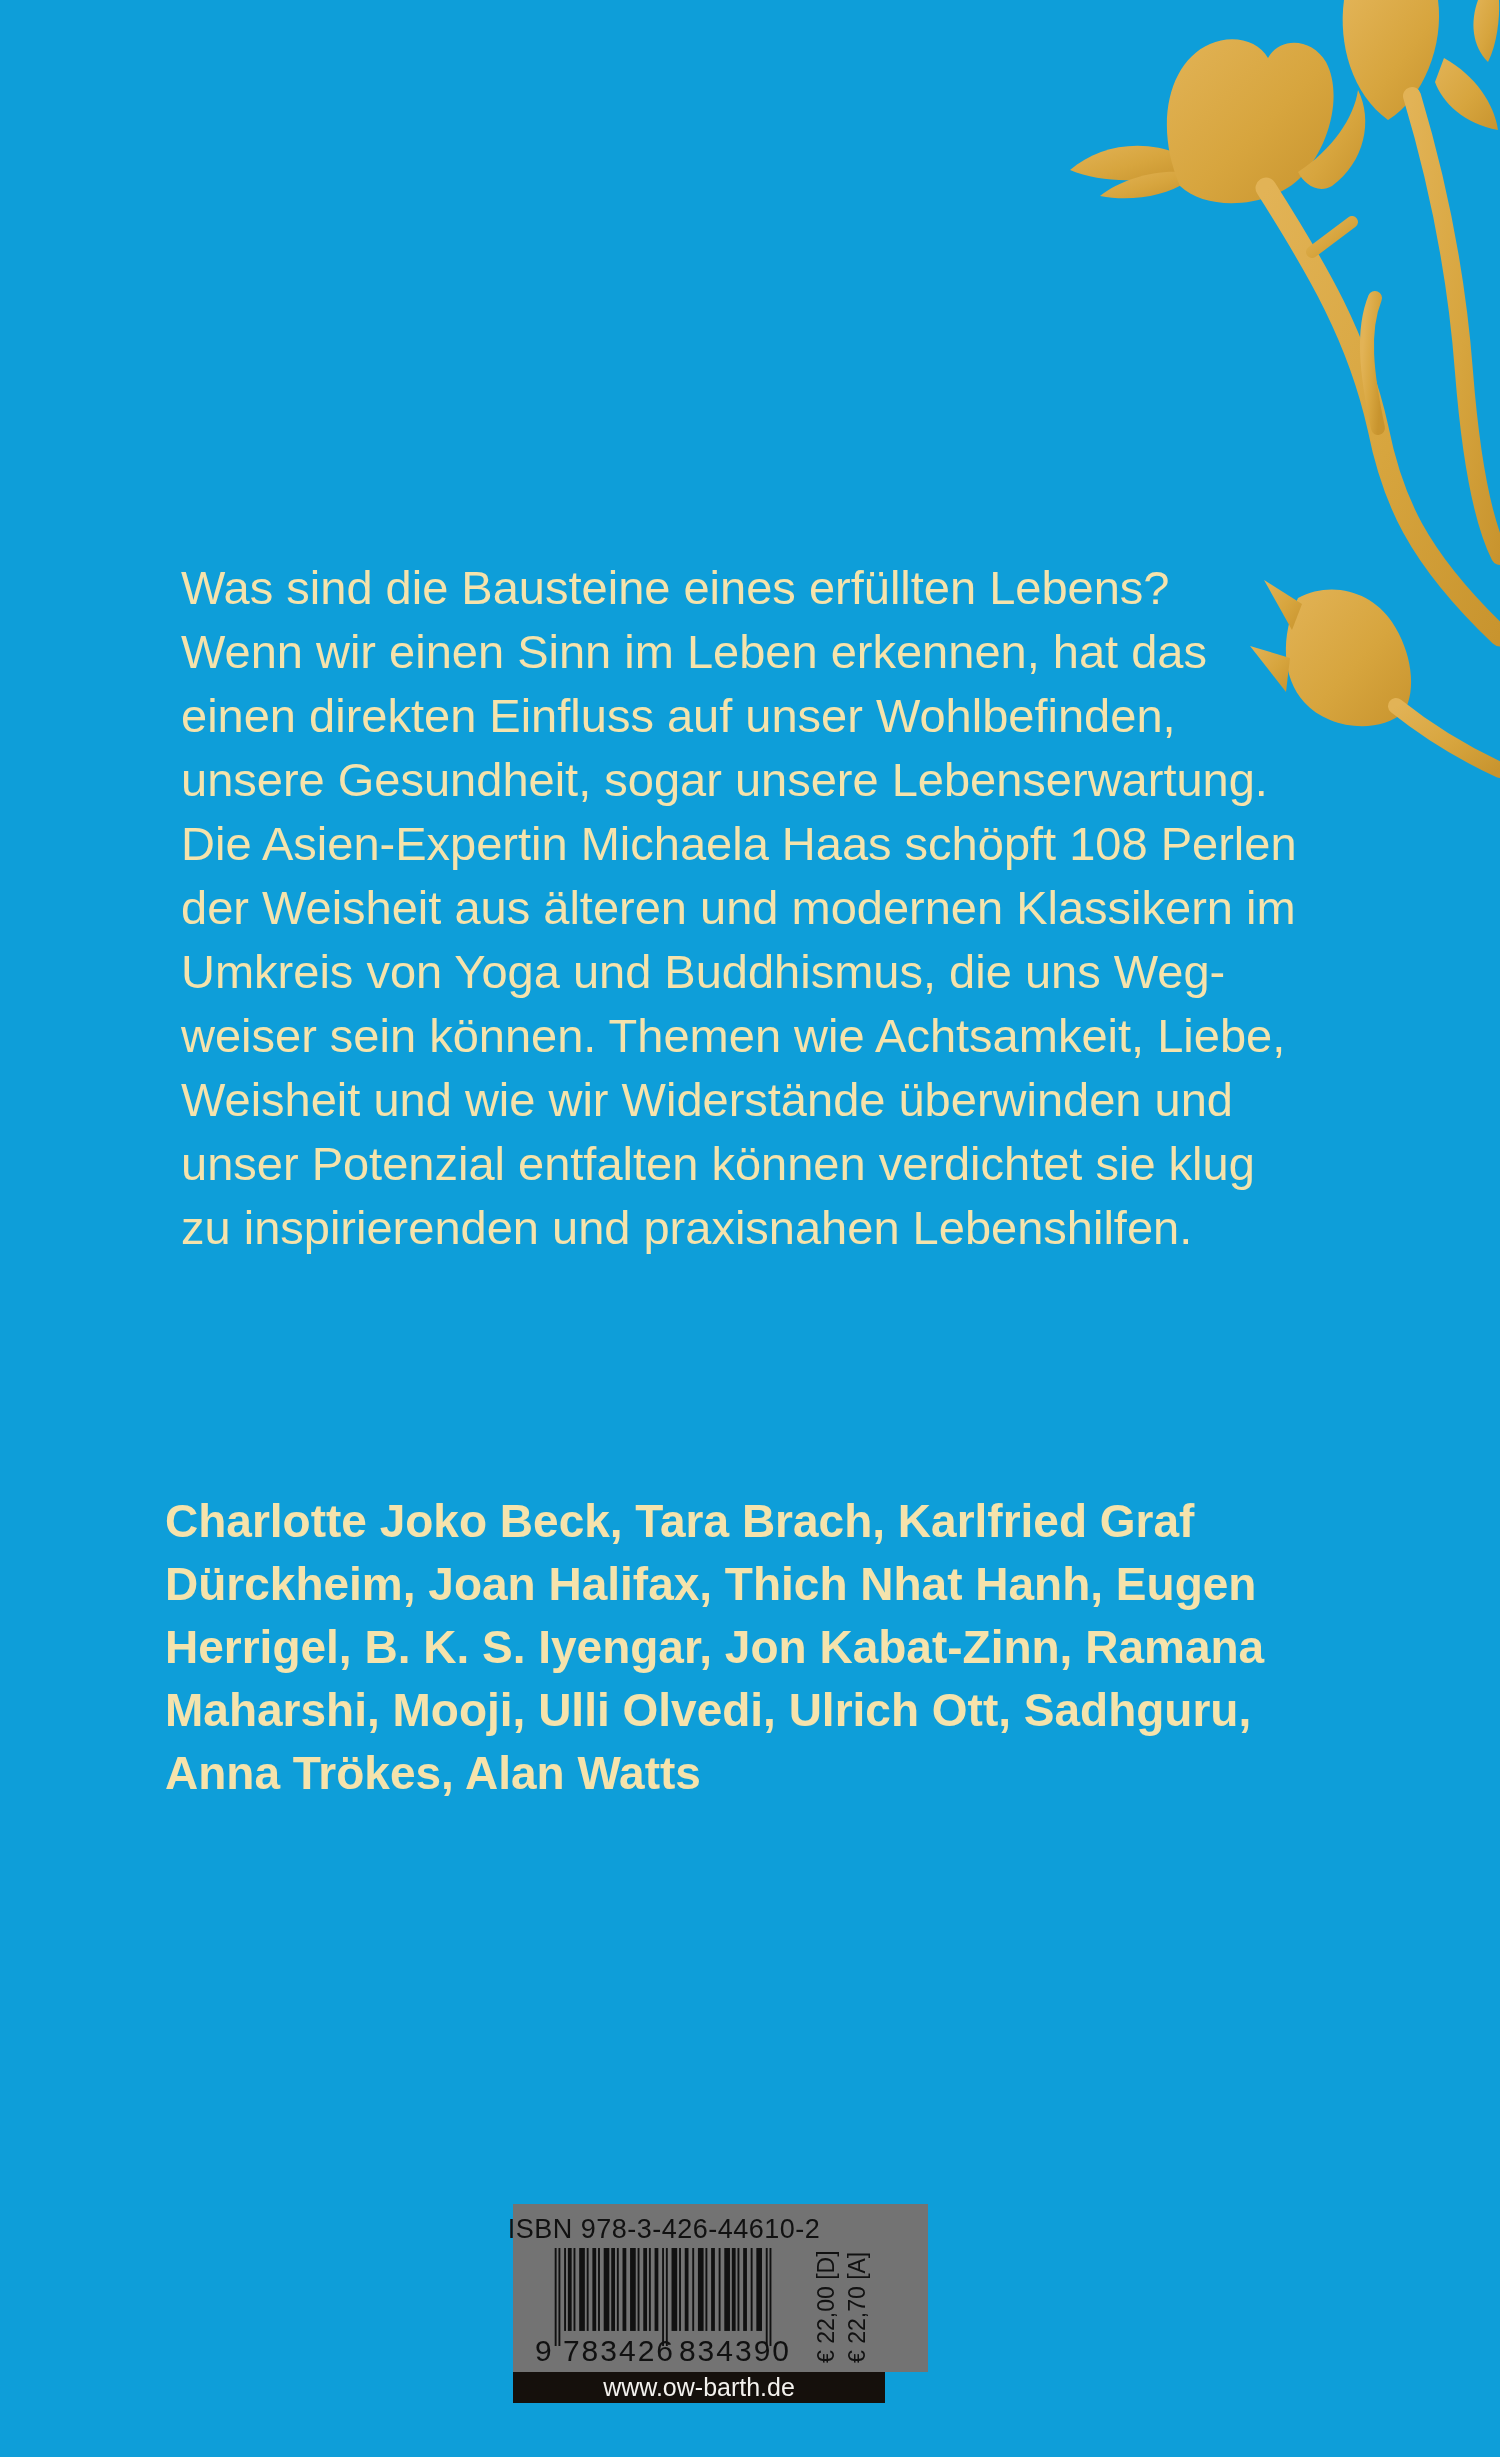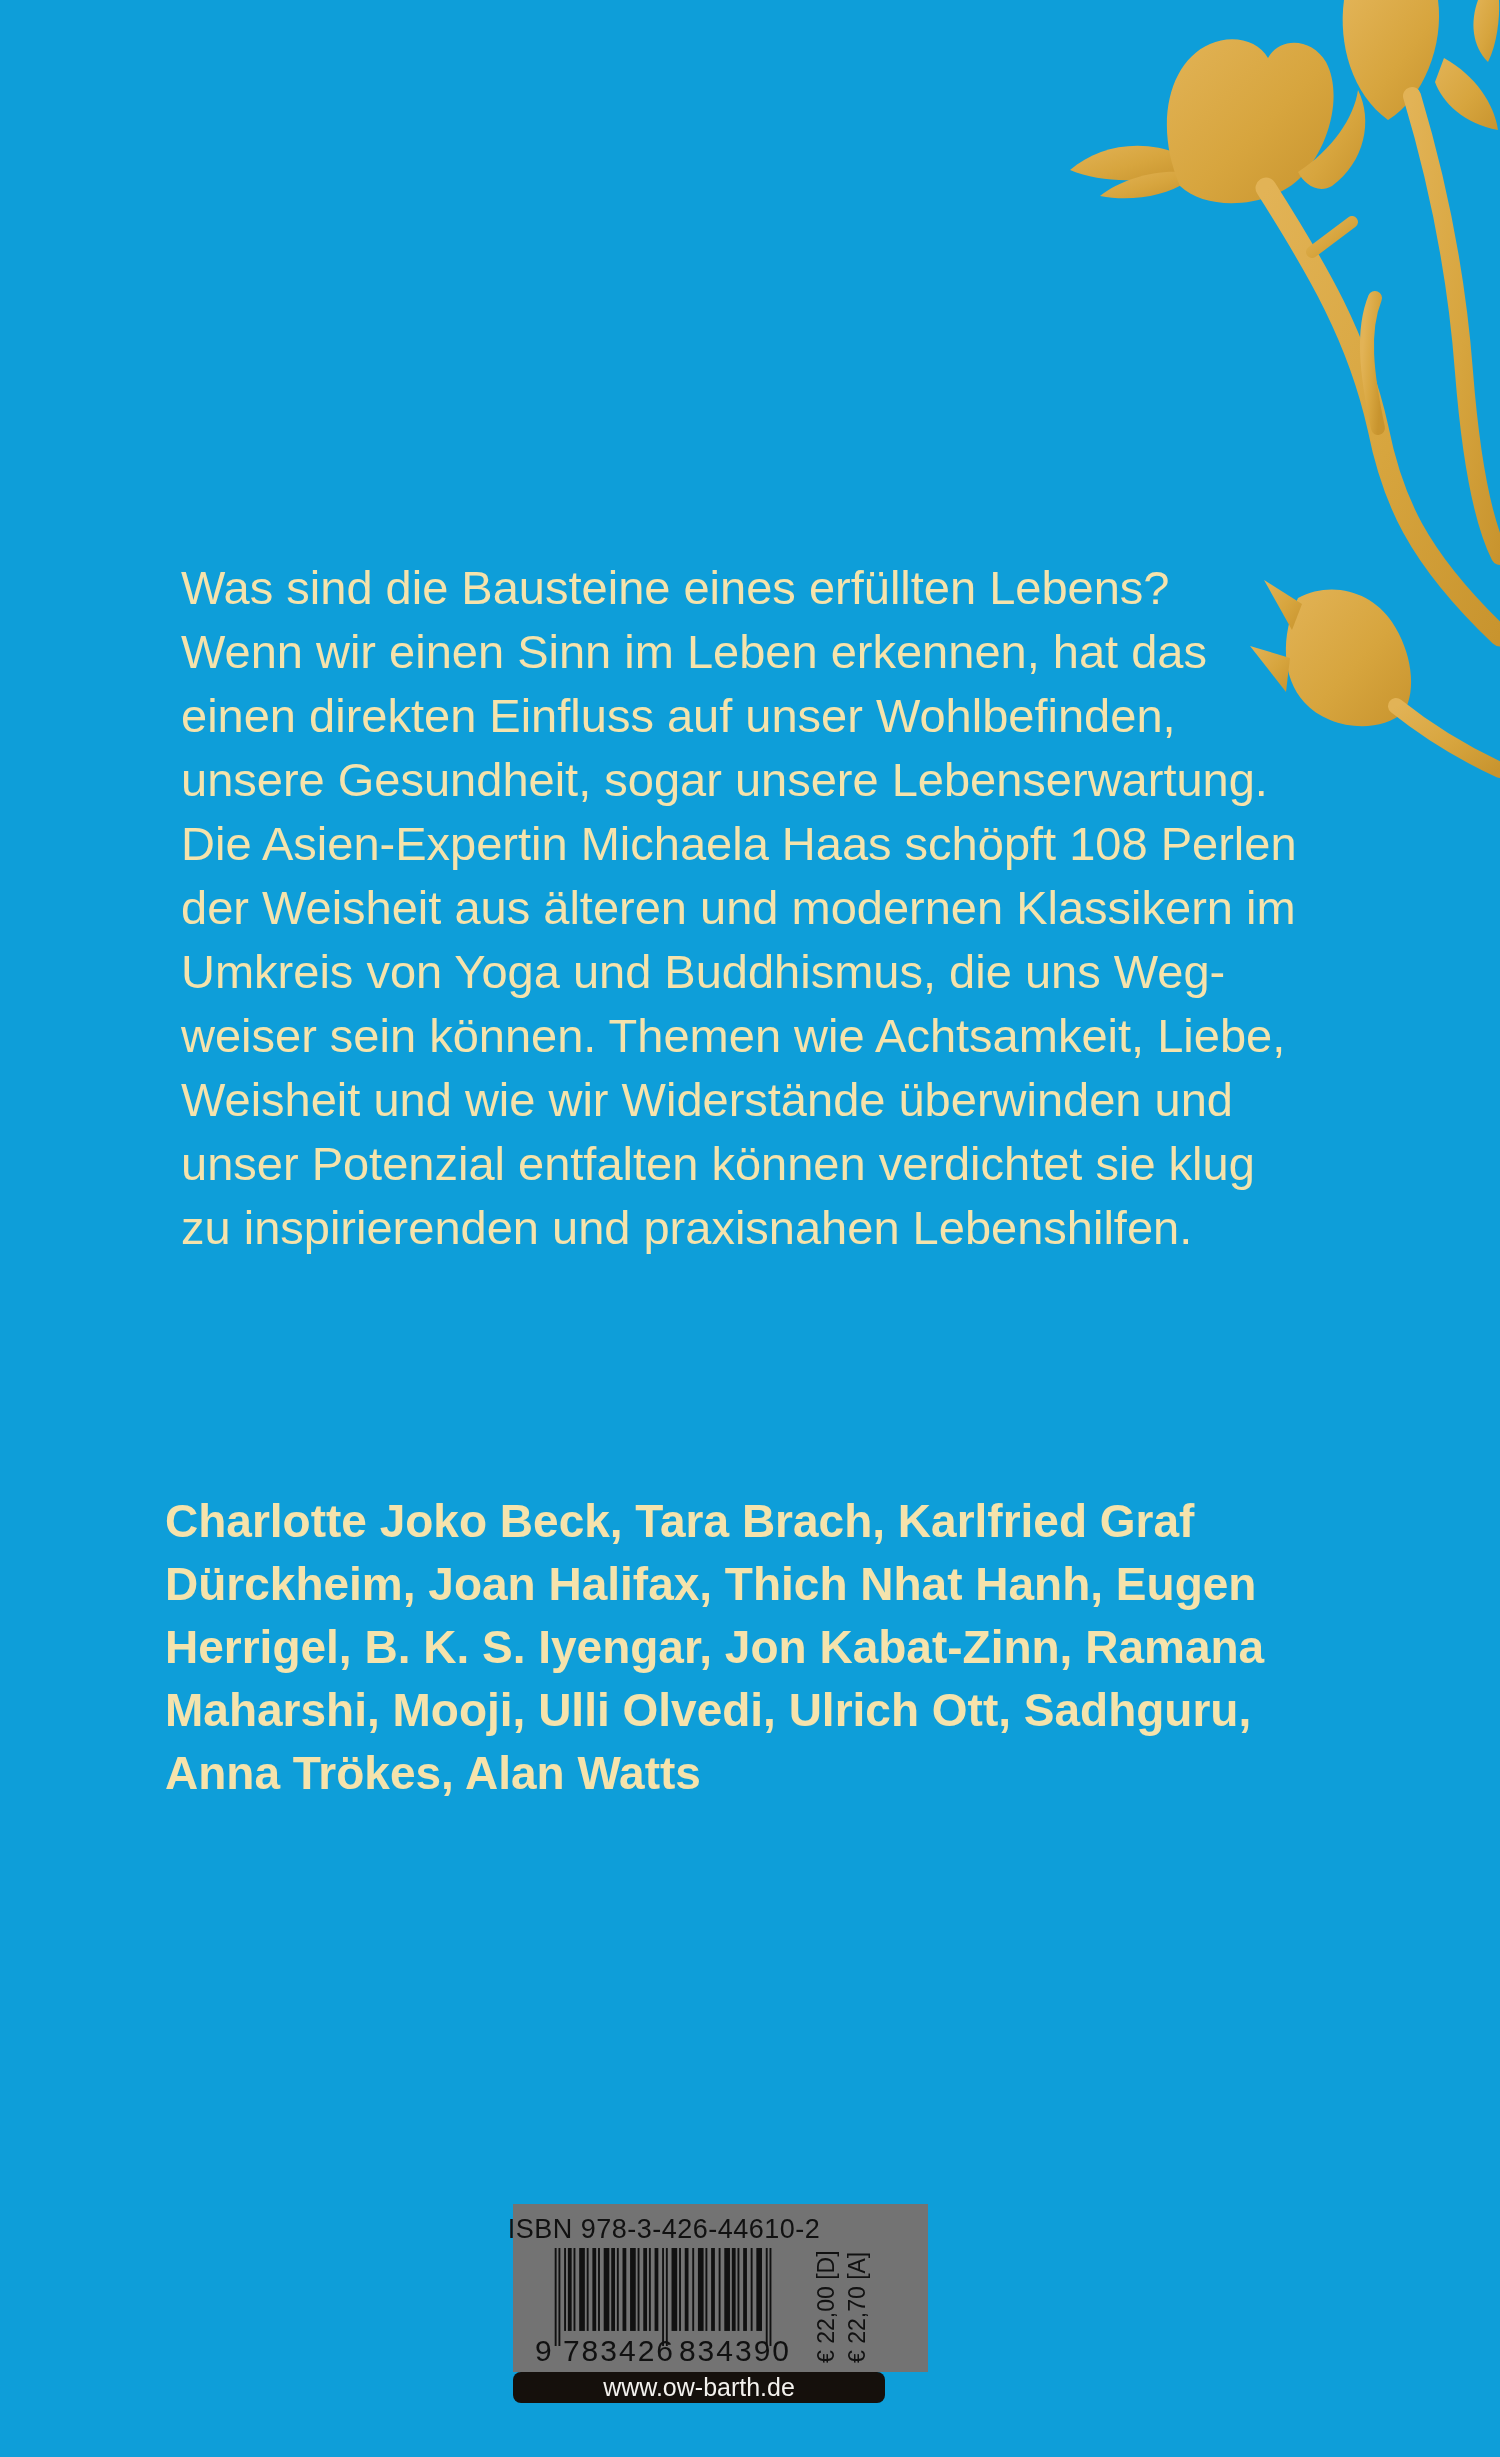--- a/index.html
+++ b/index.html
@@ -121,21 +121,20 @@
     position: absolute;
     left: 513px;
     top: 2372px;
     width: 372px;
     height: 31px;
     background: #15100c;
     color: #f3f1ee;
     font-size: 25px;
     line-height: 31px;
     text-align: center;
-    border-radius: 8px;
   }
 </style>
 </head>
 <body>
 
 <div class="cover">
 
   <svg class="flower" viewBox="0 0 440 800" width="440" height="800" aria-hidden="true">
     <defs>
       <linearGradient id="gold" x1="0" y1="0" x2="1" y2="1">

